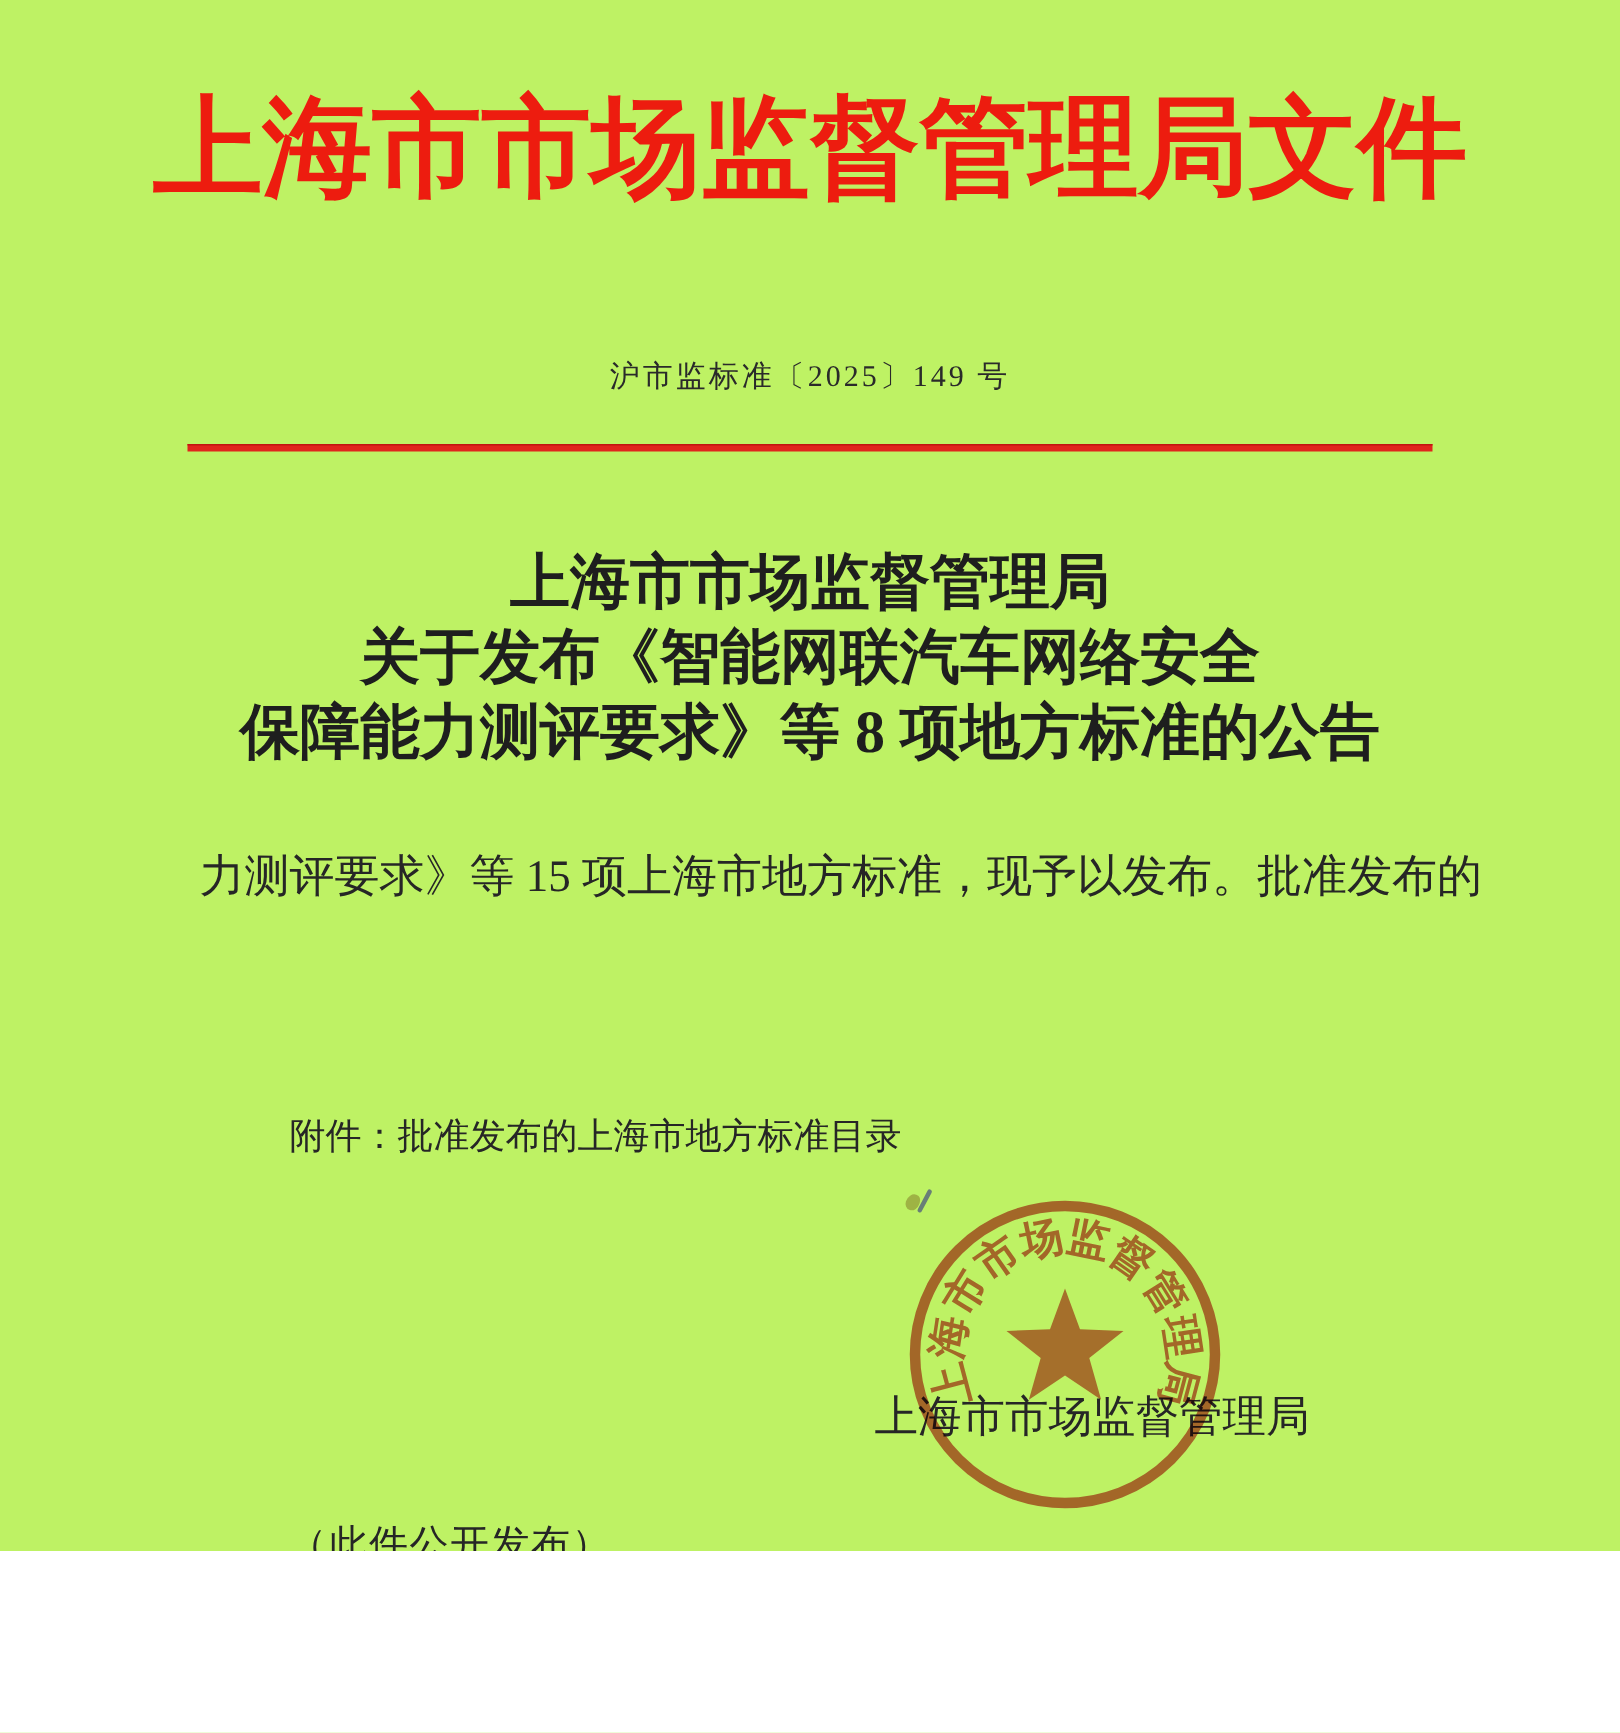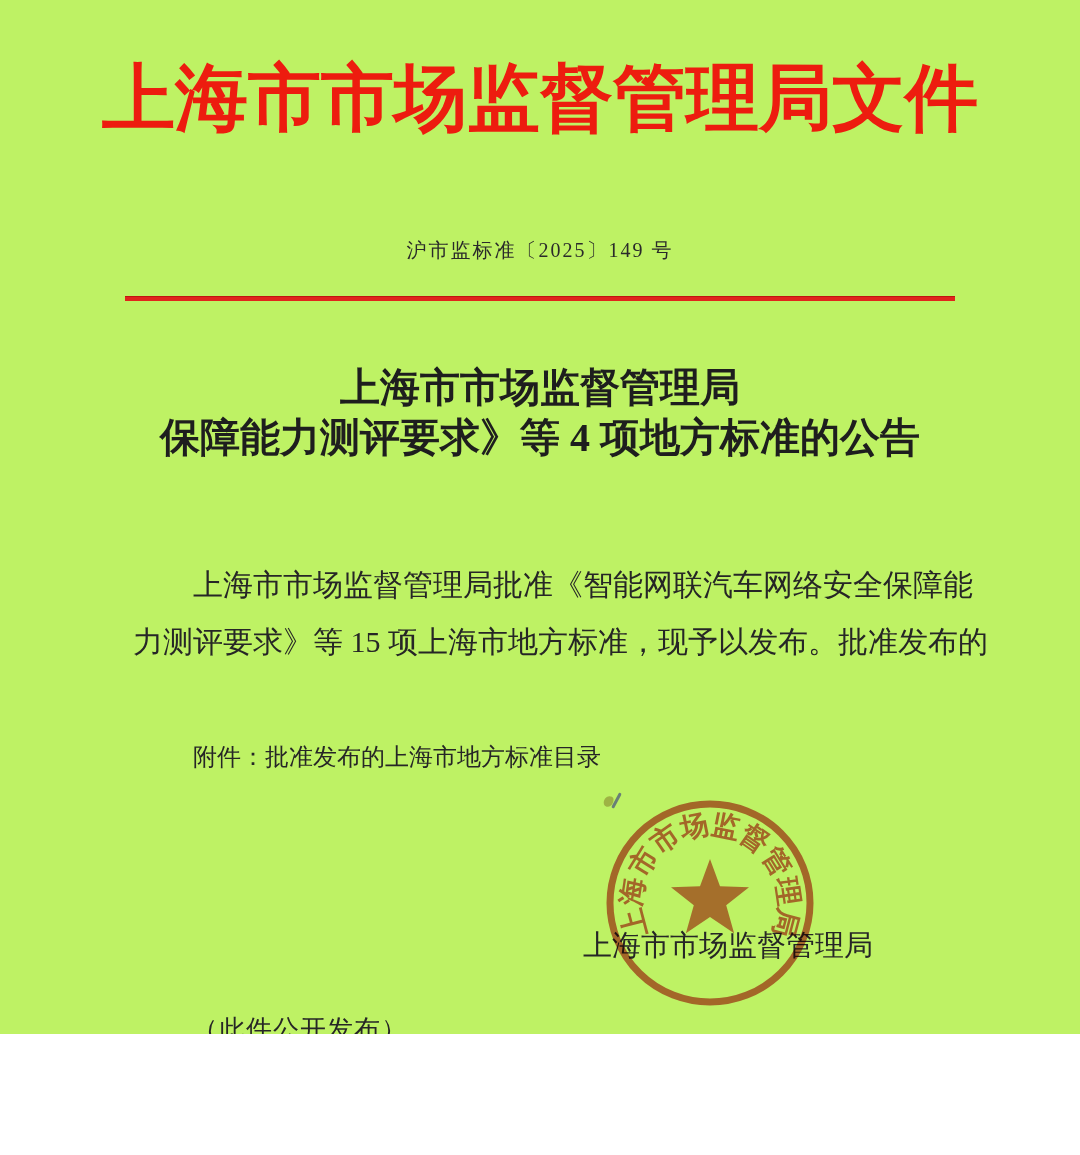--- a/index.html
+++ b/index.html
@@ -155,25 +155,25 @@
 <div class="page">
 
   <div class="header-title">上海市市场监督管理局文件</div>
 
   <div class="doc-number">沪市监标准〔2025〕149 号</div>
 
   <div class="red-rule"></div>
 
   <div class="doc-title">
     <div>上海市市场监督管理局</div>
-    <div>保障能力测评要求》等 4 项地方标准的公告</div>
+    <div>关于发布《智能网联汽车网络安全</div>
+    <div>保障能力测评要求》等 8 项地方标准的公告</div>
   </div>
 
   <div class="body-block">
-    <div class="body-line indent">上海市市场监督管理局批准《智能网联汽车网络安全保障能</div>
     <div class="body-line">力测评要求》等 15 项上海市地方标准，现予以发布。批准发布的</div>
   </div>
 
   <div class="attachment-line">附件：批准发布的上海市地方标准目录</div>
 
   <div class="signature-block">
     <div>上海市市场监督管理局</div>
   </div>
 
   <div class="verify-mark">

